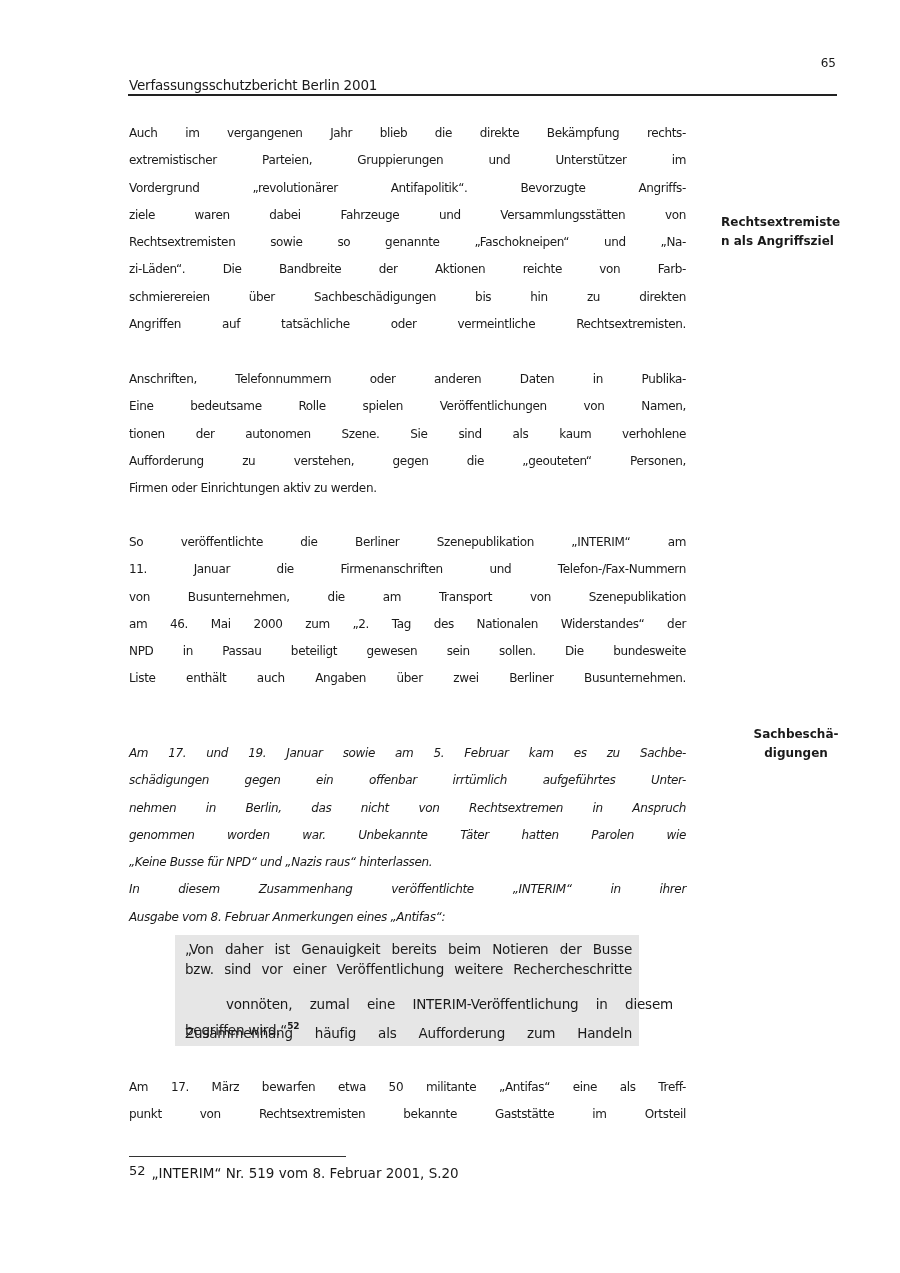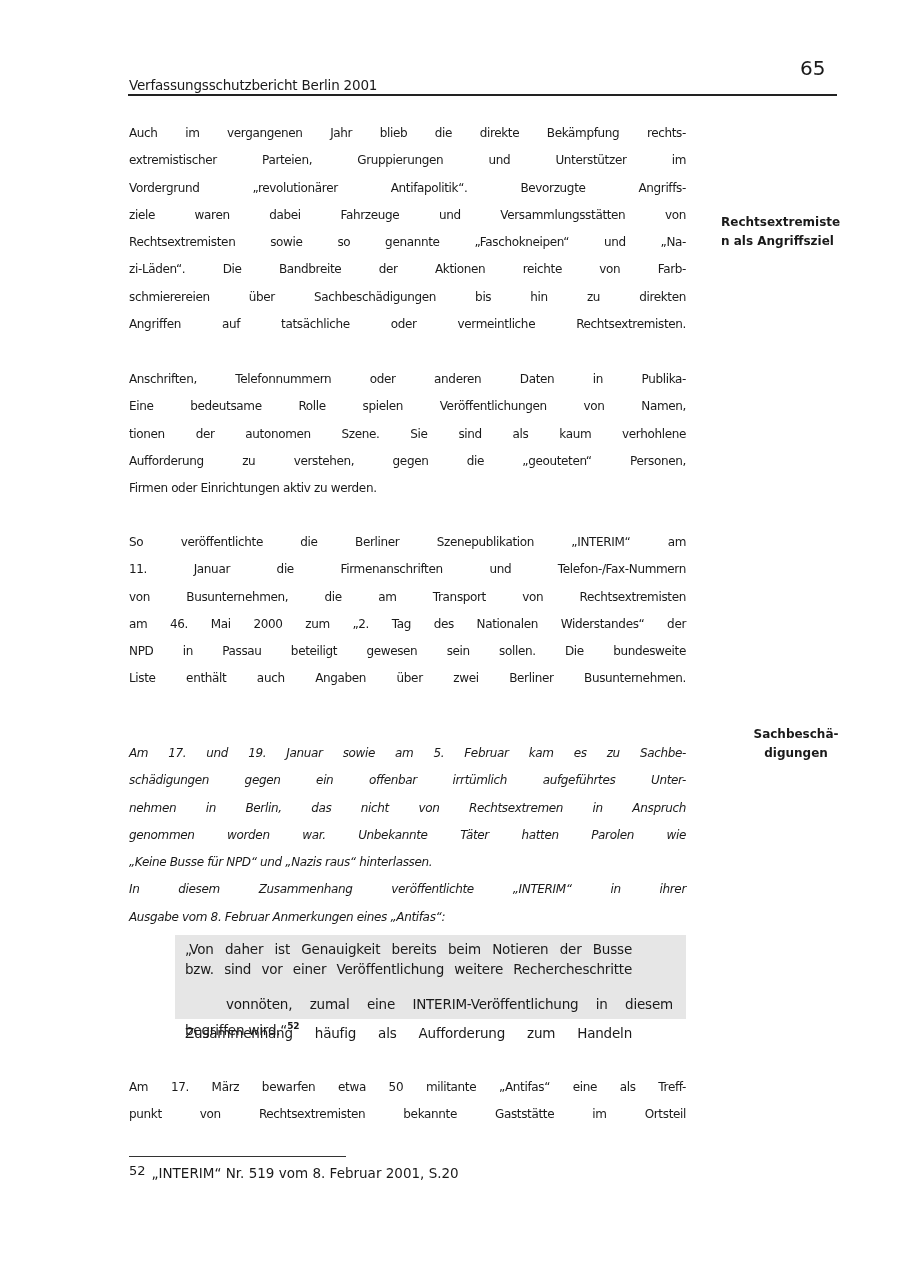--- a/index.html
+++ b/index.html
@@ -1,30 +1,30 @@
 <!DOCTYPE html>
 <html><head>
 <meta charset="utf-8">
 <style>
   html, body { margin: 0; padding: 0; background: #ffffff; }
   body { width: 900px; height: 1273px; position: relative; overflow: hidden;
          font-family: "DejaVu Sans", sans-serif; color: #1a1a1a; }
-  .page-number { position: absolute; top: 56px; left: 800px; width: 36px; 
-                 font-size: 20px; font-family: "DejaVu Sans", sans-serif; }
+  .page-number { position: absolute; top: 56px; left: 800px; width: 36px; text-align: right;
+                 font-size: 12px; font-family: "DejaVu Sans", sans-serif; }
   .running-header { position: absolute; top: 77px; left: 129px; font-size: 13.5px; letter-spacing: -0.2px; }
   .header-rule { position: absolute; top: 94px; left: 128px; width: 709px; height: 2px; background: #222; }
   .body-col { position: absolute; left: 129px; width: 557px; }
   .para .line { display: block; text-align: justify; text-align-last: justify;
                 font-size: 12px; line-height: 27.3px; height: 27.3px; white-space: nowrap;
                 letter-spacing: -0.35px; }
   .para .line.last { text-align-last: left; }
   .margin-note { position: absolute; left: 721px; width: 150px; font-weight: bold;
                  font-size: 12px; line-height: 19px; }
-  .quote-box { position: absolute; left: 175px; top: 935px; width: 464px; height: 84px;
-               background: #e6e6e6; padding-left: 47px; }
+  .quote-box { position: absolute; left: 175px; top: 935px; width: 464px; height: 111px;
+               background: #e6e6e6; }
   .quote-box .qline { position: absolute; left: 10px; width: 447px; display: block;
                       text-align: justify; text-align-last: justify; font-size: 13.5px;
                       white-space: nowrap; letter-spacing: -0.2px; }
   .quote-box .qline.last { text-align-last: left; }
   .fn-ref { font-size: 9px; font-weight: bold; vertical-align: super; }
   .footnote-rule { position: absolute; top: 1156px; left: 129px; width: 217px; height: 1px; background: #333; }
   .footnote { position: absolute; top: 1165px; left: 129px; font-size: 13.5px; white-space: nowrap; }
   .footnote .fn-num { font-size: 13px; position: relative; top: -3px; margin-right: 6px; }
 </style>
 </head>
@@ -49,21 +49,21 @@
   <span class="line">Anschriften, Telefonnummern oder anderen Daten in Publika-</span>
   <span class="line">Eine bedeutsame Rolle spielen Veröffentlichungen von Namen,</span>
   <span class="line">tionen der autonomen Szene. Sie sind als kaum verhohlene</span>
   <span class="line">Aufforderung zu verstehen, gegen die „geouteten“ Personen,</span>
   <span class="line last">Firmen oder Einrichtungen aktiv zu werden.</span>
 </div>
 
 <div class="body-col para" style="top:529px;">
   <span class="line">So veröffentlichte die Berliner Szenepublikation „INTERIM“ am</span>
   <span class="line">11. Januar die Firmenanschriften und Telefon-/Fax-Nummern</span>
-  <span class="line">von Busunternehmen, die am Transport von Rechtsextremisten</span>
+  <span class="line">von Busunternehmen, die am Transport von Szenepublikation</span>
   <span class="line">am 46. Mai 2000 zum „2. Tag des Nationalen Widerstandes“ der</span>
   <span class="line">NPD in Passau beteiligt gewesen sein sollen. Die bundesweite</span>
   <span class="line">Liste enthält auch Angaben über zwei Berliner Busunternehmen.</span>
 </div>
 
 <div class="body-col para" style="top:740px;font-style:italic;">
   <span class="line">Am 17. und 19. Januar sowie am 5. Februar kam es zu Sachbe-</span>
   <span class="line">schädigungen gegen ein offenbar irrtümlich aufgeführtes Unter-</span>
   <span class="line">nehmen in Berlin, das nicht von Rechtsextremen in Anspruch</span>
   <span class="line">genommen worden war. Unbekannte Täter hatten Parolen wie</span>

